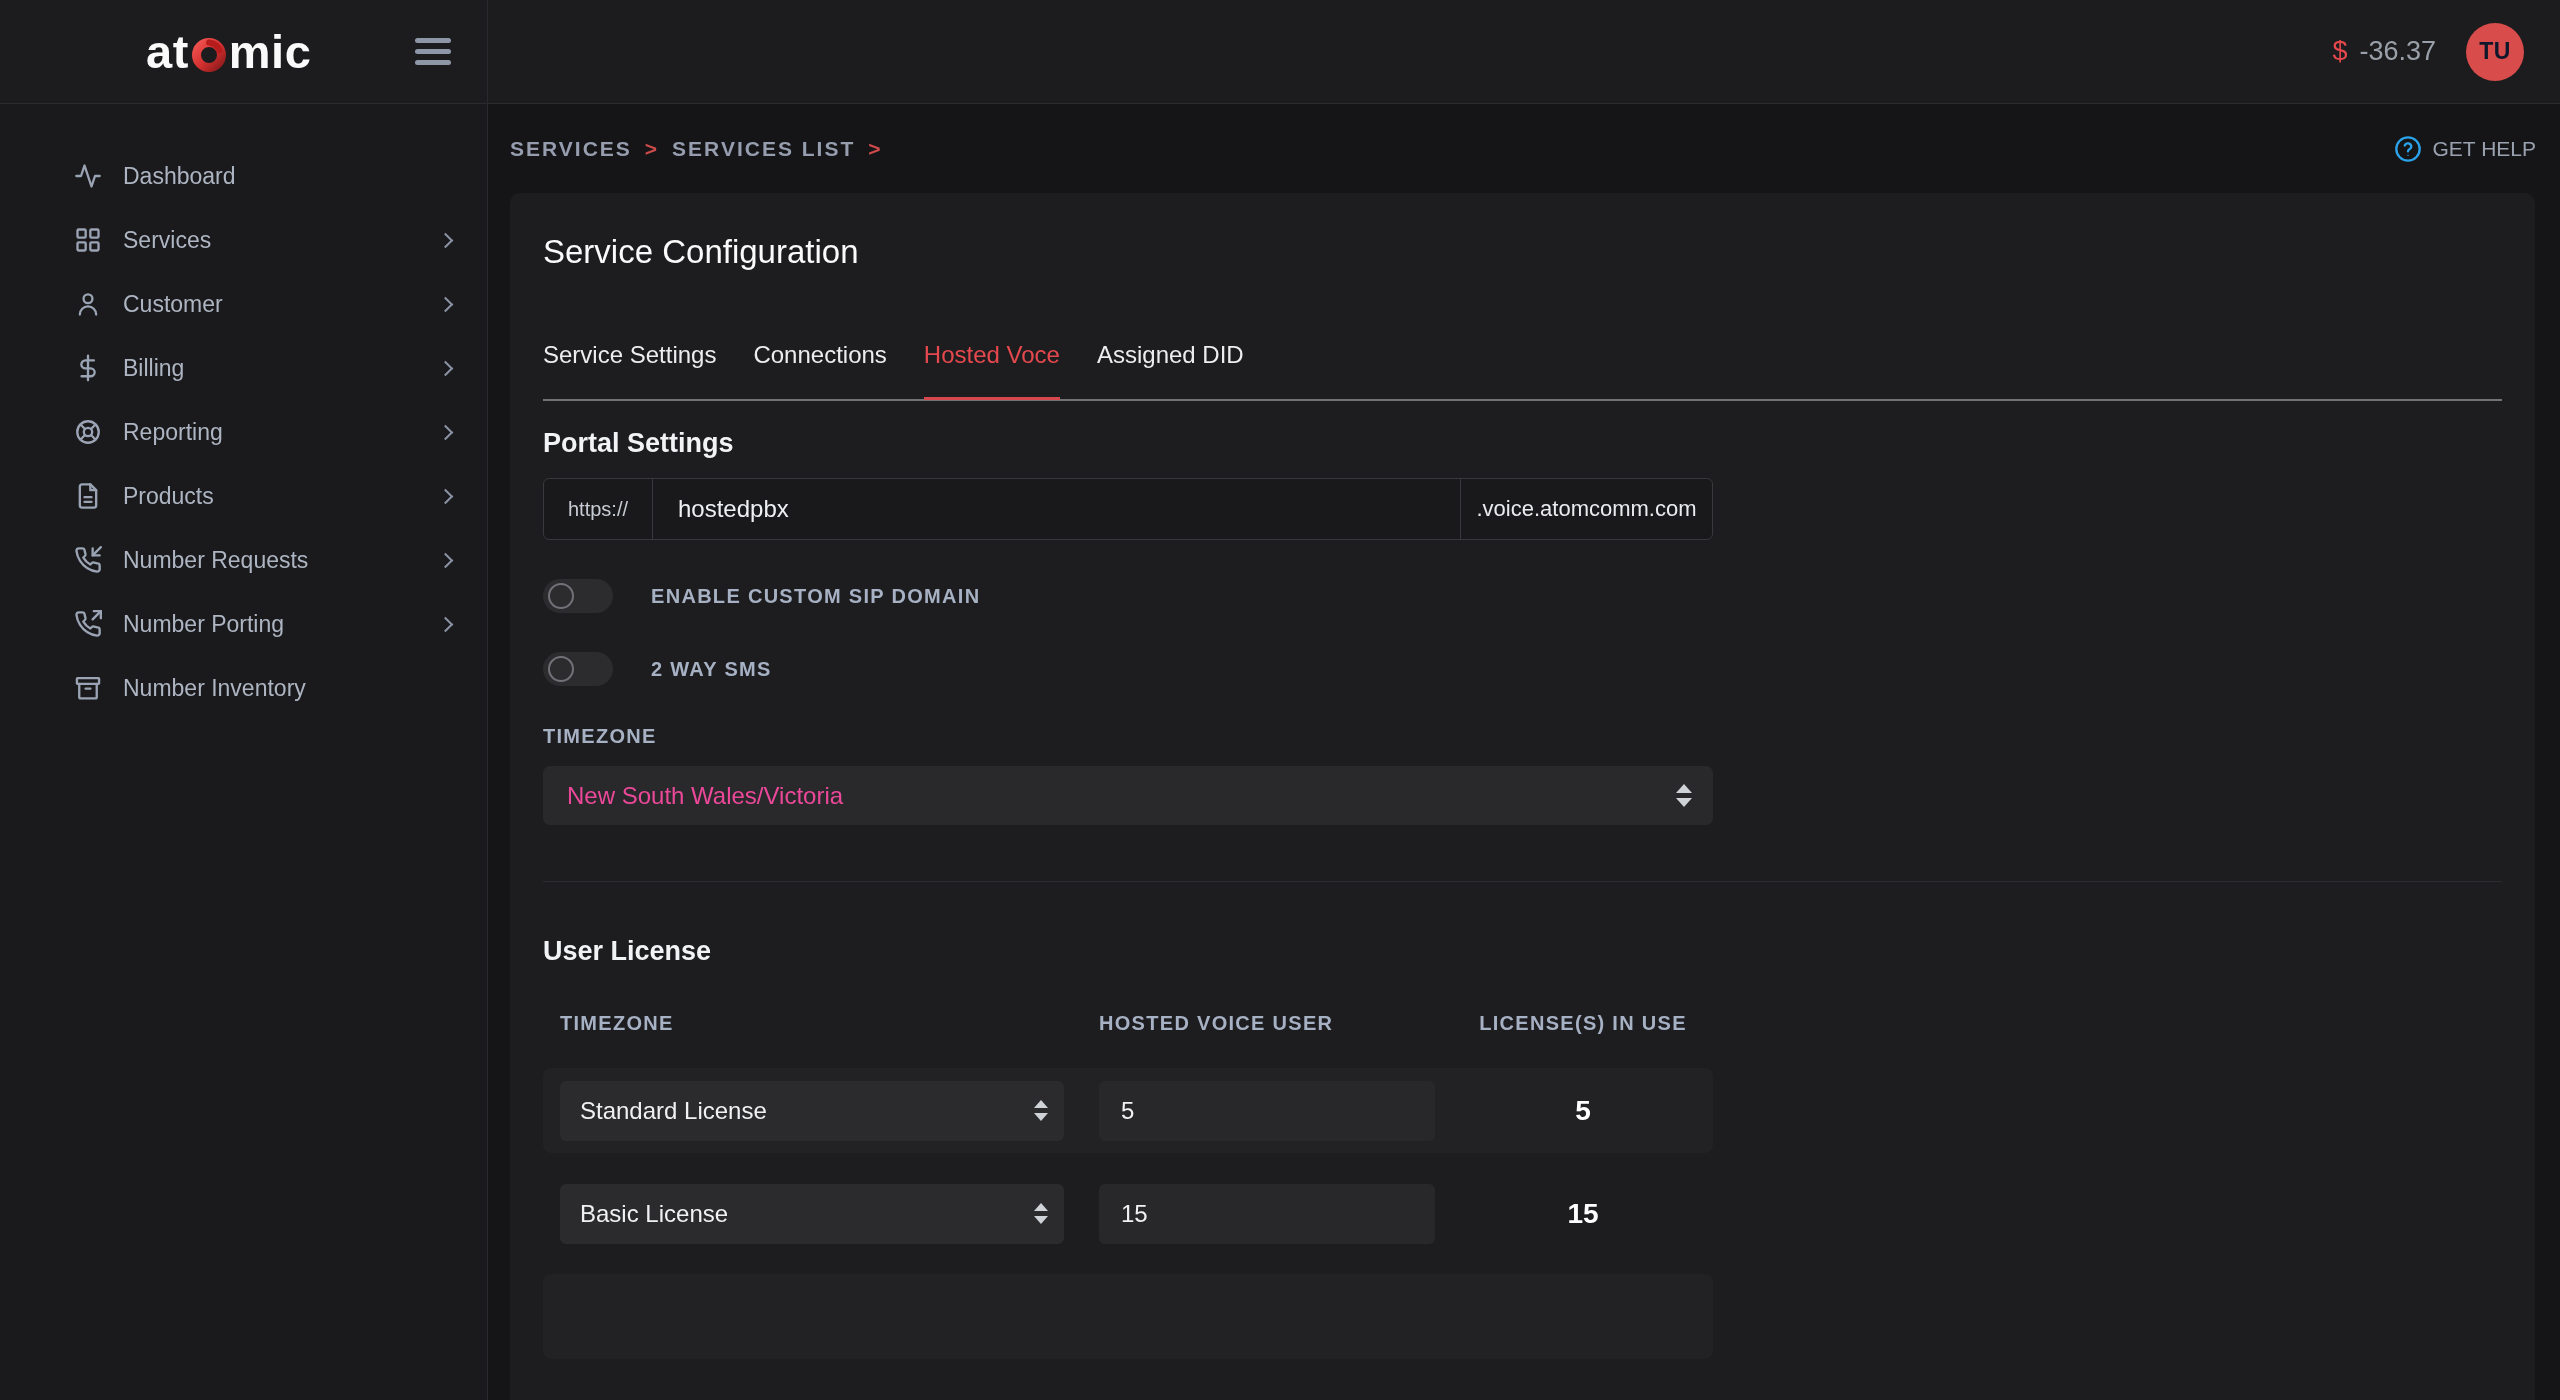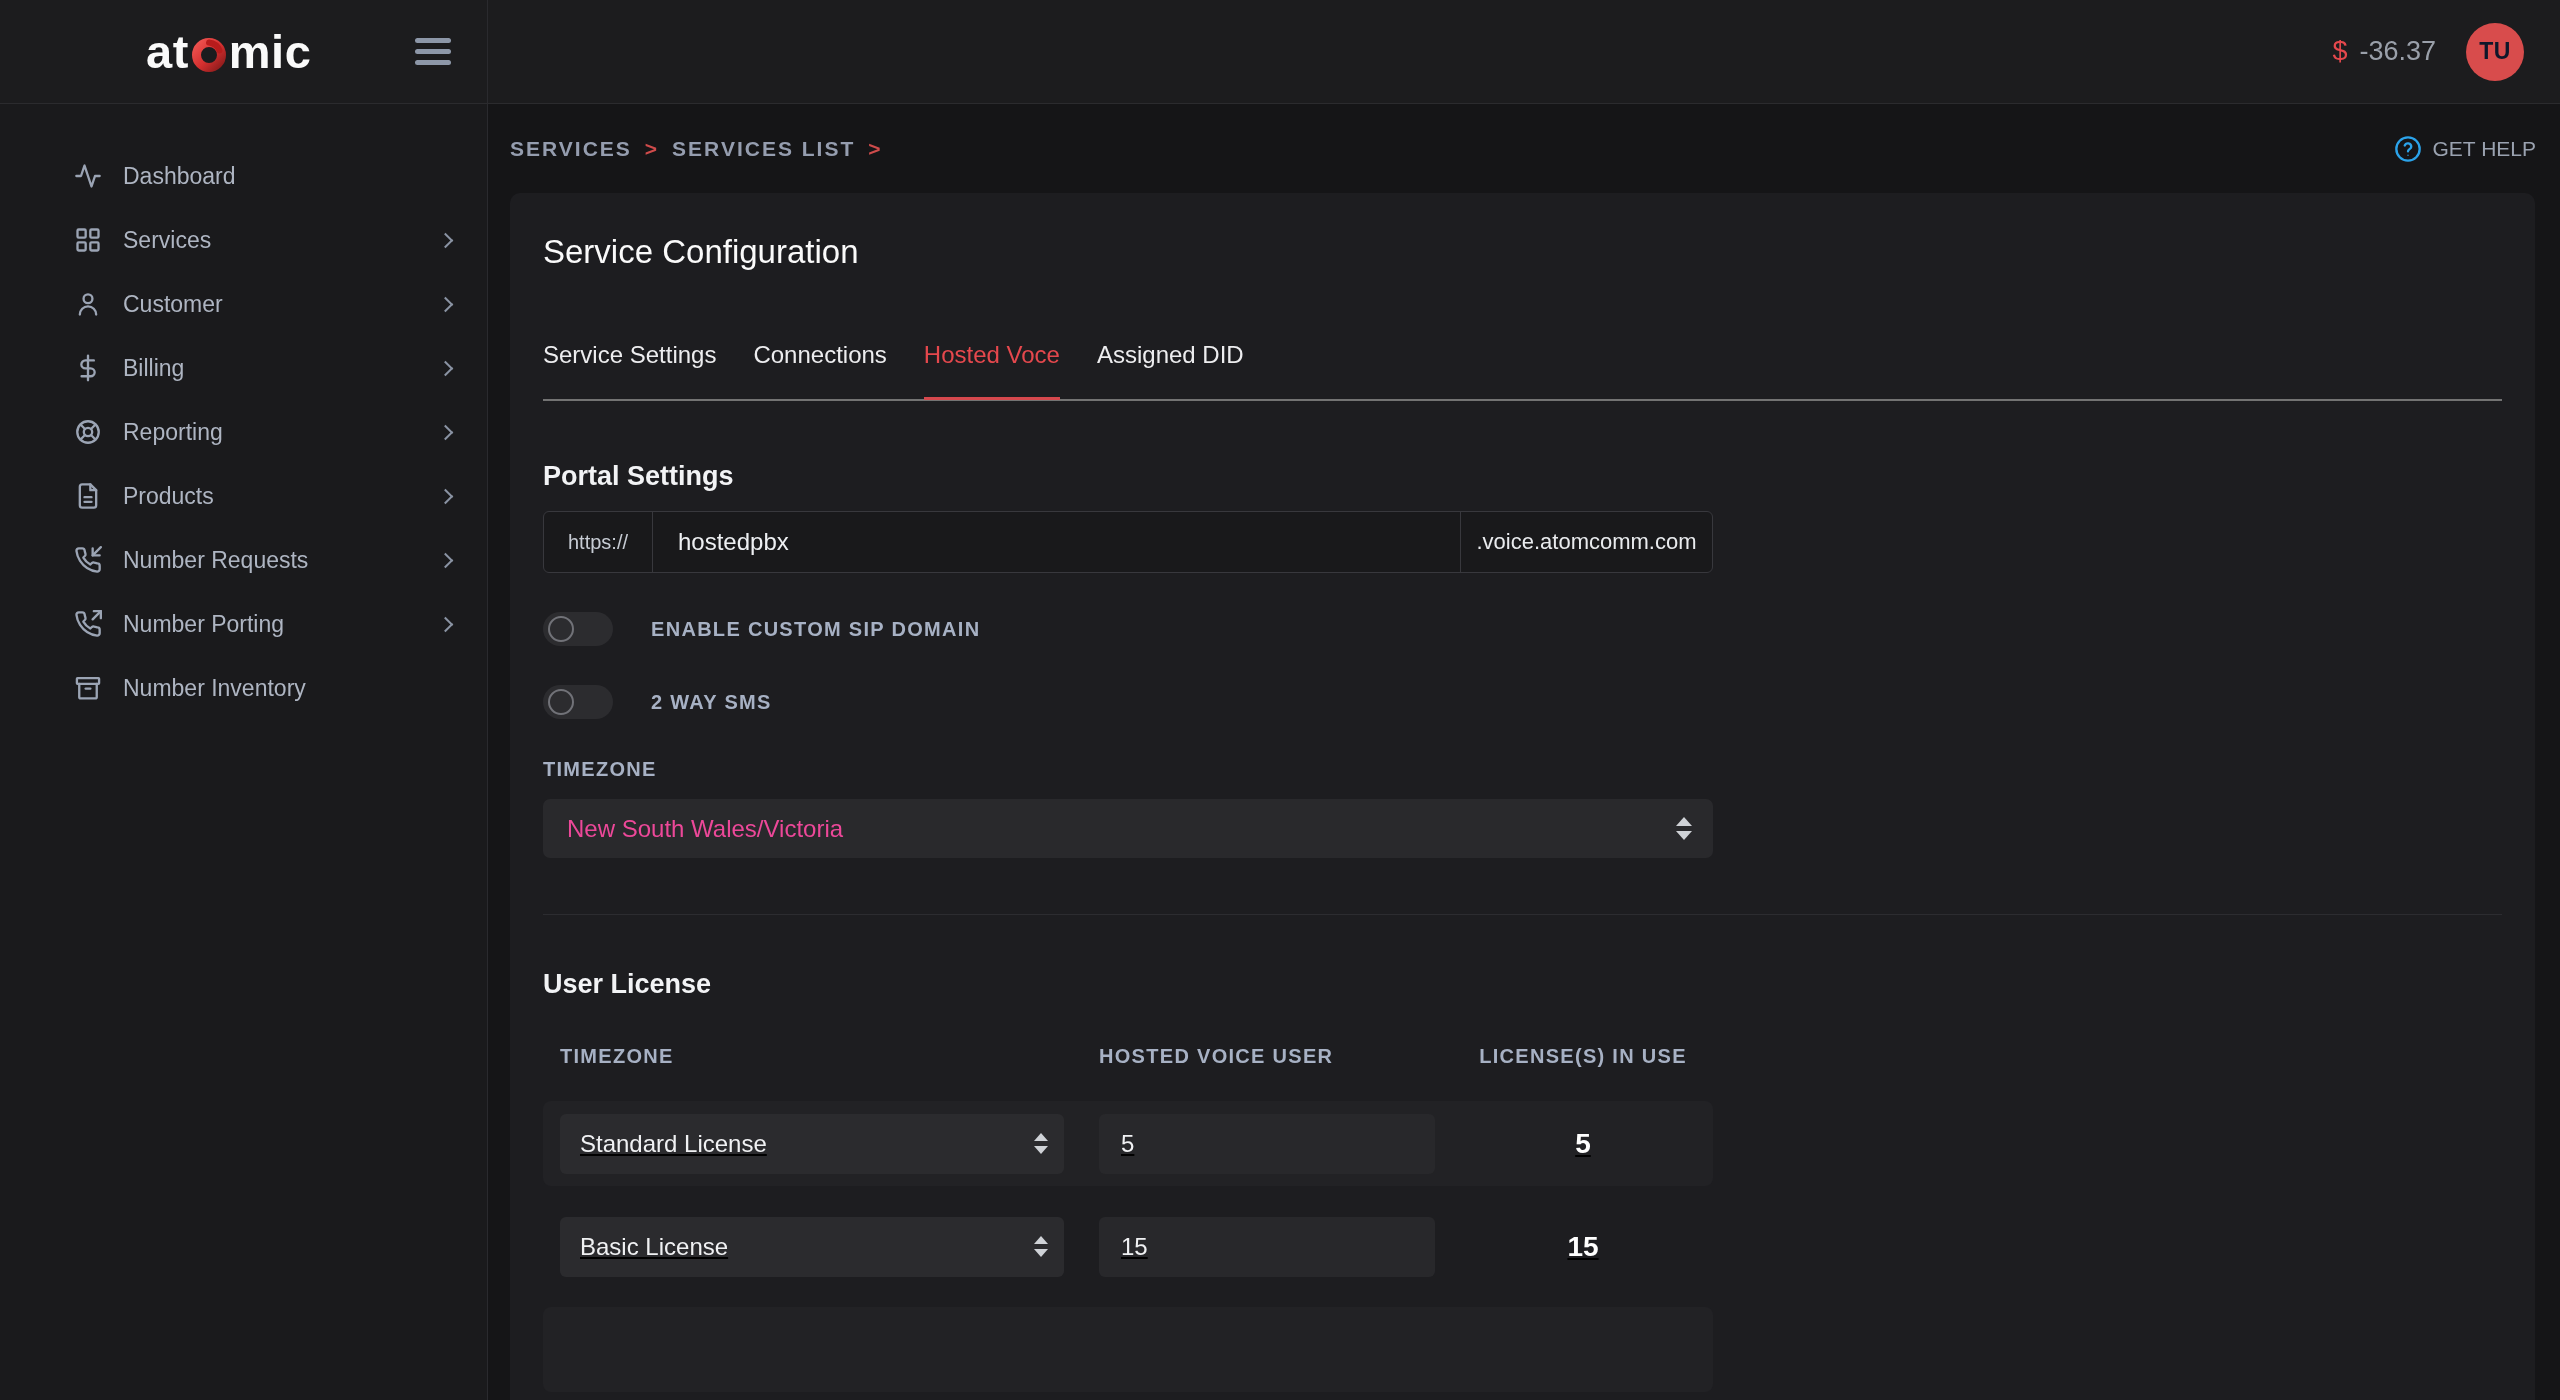--- a/index.html
+++ b/index.html
@@ -46,21 +46,21 @@
   .gethelp svg { width:28px; height:28px; display:block; }
 
   .card { margin:0 25px 0 22px; background:#1d1d20; border-radius:10px; padding:40px 33px 120px;
           height:1600px; }
   .page-title { color:#fafafa; font-size:33px; font-weight:400; }
 
   .tabs { margin-top:70px; display:flex; gap:37px; border-bottom:2px solid #737373; }
   .tab { font-size:24px; color:#ededef; padding-bottom:28px; margin-bottom:-1px; cursor:pointer; }
   .tab.active { color:#e5484d; border-bottom:3px solid #d6484d; }
 
-  .section-h { margin-top:60px; color:#f2f3f5; font-size:27px; font-weight:700; }
+  .section-h { margin-top:27px; color:#f2f3f5; font-size:27px; font-weight:700; }
   .micro-label { font-size:20px; font-weight:700; letter-spacing:1.3px; color:#a7b1c4; }
   .sip-label { margin-top:70px; }
   .req { color:#e5484d; margin-left:6px; }
 
   .sip-group { margin-top:19px; width:1170px; height:62px; display:flex; align-items:stretch;
                background:#19191b; border:1px solid #38383d; border-radius:6px; overflow:hidden; }
   .sip-prefix { width:109px; flex:none; border-right:1px solid #38383d; display:flex; align-items:center;
                 justify-content:center; color:#c7ccd4; font-size:20px; }
   .sip-input { flex:1; border:none; outline:none; background:transparent; color:#eef0f3;
                font-size:24px; padding:0 25px; font-family:"Liberation Sans", sans-serif; }
@@ -84,21 +84,21 @@
   .updown .dn { width:0; height:0; border-left:8px solid transparent; border-right:8px solid transparent;
                 border-top:9px solid #cfd2d7; }
 
   .divider { margin-top:56px; border:none; border-top:1px solid #2c2c30; width:100%; }
   .ul-h { margin-top:54px; }
 
   .lic-grid { width:1170px; display:grid; grid-template-columns:504px 336px 1fr; column-gap:35px;
               padding:0 17px; align-items:center; }
   .lic-head { margin-top:45px; }
   .lic-head .t-center { text-align:center; }
-  .lic-row { margin-top:18px; height:85px; border-radius:8px;text-decoration:underline; }
+  .lic-row { margin-top:18px; height:85px; border-radius:8px; }
   .lic-row.first { margin-top:33px; }
   .lic-row.striped { background:#222225; }
   .row-select { width:100%; height:60px; background:#2b2b2e; border-radius:6px; display:flex;
                 align-items:center; justify-content:space-between; padding:0 16px 0 20px; cursor:pointer; }
   .row-select .val { color:#f0f1f3; font-size:24px; }
   .row-select .updown .up { border-left-width:7px; border-right-width:7px; border-bottom-width:8px; }
   .row-select .updown .dn { border-left-width:7px; border-right-width:7px; border-top-width:8px; }
   .row-input { width:100%; height:60px; background:#28282b; border:none; border-radius:6px; outline:none;
                color:#f0f1f3; font-size:24px; padding:0 22px; font-family:"Liberation Sans", sans-serif; }
   .row-val { text-align:center; color:#ffffff; font-size:28px; font-weight:700; }

